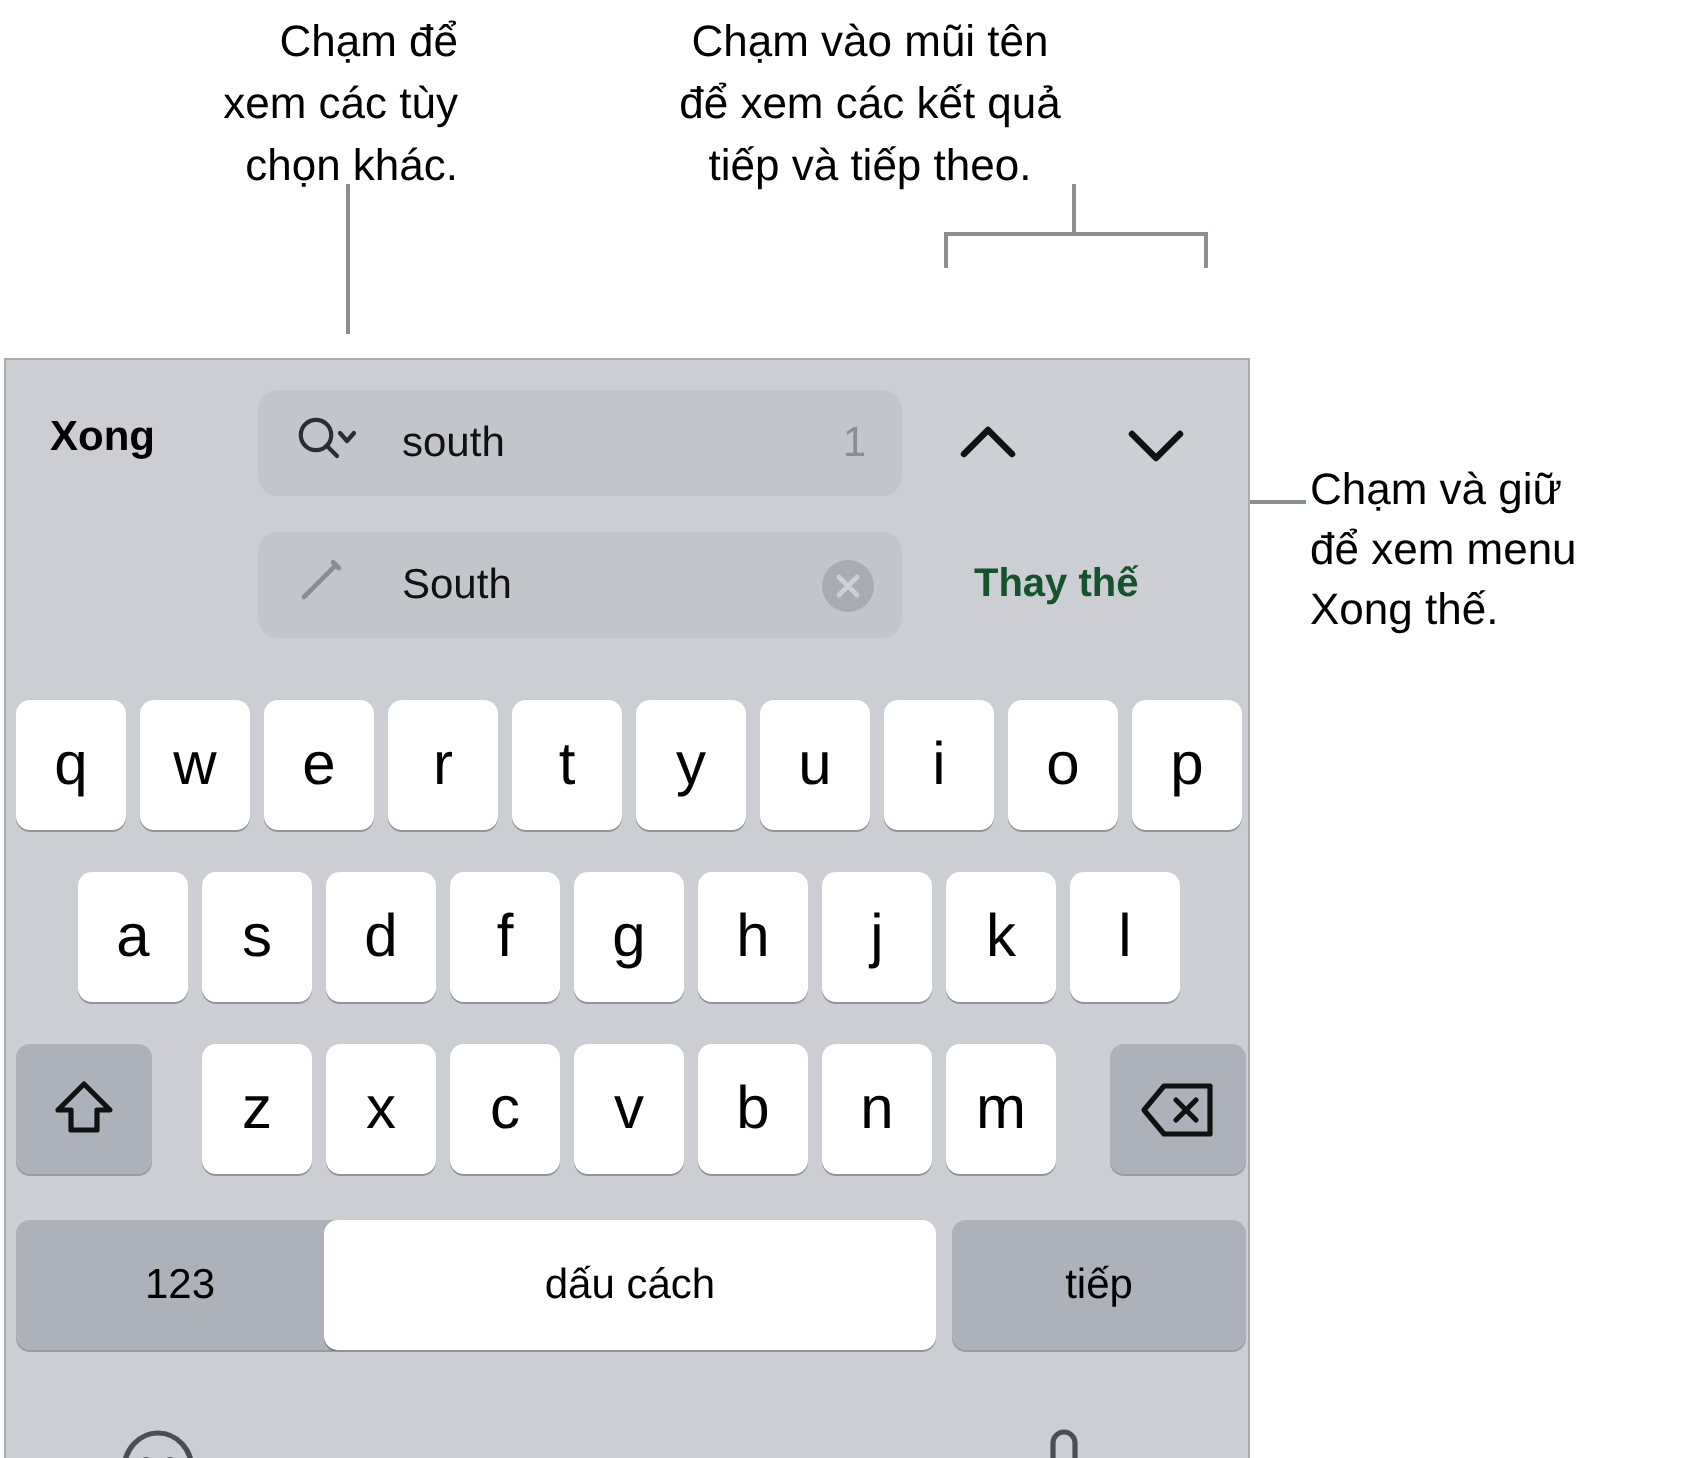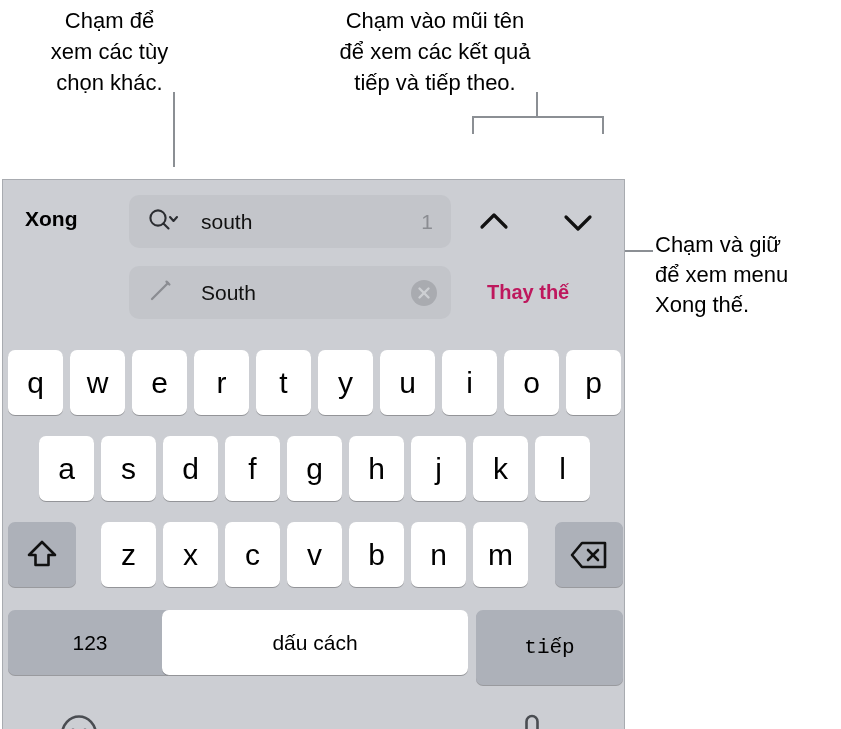--- a/index.html
+++ b/index.html
@@ -17,21 +17,21 @@
   
   .callout {
     position: absolute;
     color: #000000;
     font-size: 22px;
     line-height: 31px;
     text-align: center;
     white-space: pre-line;
     font-family: "Liberation Sans", sans-serif;
   }
-  #callout-options { left: 2px; top: 5px; width: 215px; }
+  #callout-options { left: 14px; top: 5px; width: 215px; text-align: right; }
   #callout-arrows  { left: 265px; top: 5px; width: 340px; }
   #callout-replace {
     left: 655px; top: 230px; width: 186px;
     text-align: left; line-height: 30px;
   }
 
   
   .leader { position: absolute; background: #8b8f94; }
   #leader-options-v { left: 173px; top: 92px; width: 2px; height: 75px; }
 
@@ -111,21 +111,21 @@
     position: absolute; right: 14px; top: 50%;
     transform: translateY(-50%);
     width: 26px; height: 26px;
     border-radius: 50%;
     background: #a9abb0;
     cursor: pointer;
   }
   #clear-button svg { display: block; }
   #replace-label {
     position: absolute; left: 484px; top: 15px;
-    font-size: 20px; font-weight: bold; color: #be185d;
+    font-size: 20px; font-weight: bold; color: #14532d;
   }
 
   
   .key {
     position: absolute;
     background: #ffffff;
     border-radius: 7px;
     box-shadow: 0 1px 0 rgba(0,0,0,0.28);
     display: flex;
     align-items: center;
@@ -319,21 +319,21 @@
           <line x1="19" y1="10" x2="29" y2="20" stroke="#111" stroke-width="2.6" stroke-linecap="round"></line>
           <line x1="29" y1="10" x2="19" y2="20" stroke="#111" stroke-width="2.6" stroke-linecap="round"></line>
         </svg>
       </div>
       <div class="key dark small-label" style="left: 5px; top: 430px; width: 164px; height: 65px;">
         <span>123</span>
       </div>
       <div class="key small-label" style="left: 159px; top: 430px; width: 306px; height: 65px;">
         <span>dấu cách</span>
       </div>
-      <div class="key dark small-label" style="left: 473px; top: 430px; width: 147px; height: 75px; font-family: Liberation Mono, monospace;">
+      <div class="key dark small-label" style="left: 473px; top: 430px; width: 147px; height: 65px;">
         <span>tiếp</span>
       </div>
     </div>
 
   <div id="accessory-bar">
     <div id="emoji-button">
       <svg width="48" height="48" viewBox="0 0 48 48">
         <ellipse cx="24" cy="24" rx="17" ry="18.5" fill="none" stroke="#4a4d52" stroke-width="2.6"></ellipse>
         <circle cx="18" cy="19.5" r="2.0" fill="#4a4d52"></circle>
         <circle cx="30" cy="19.5" r="2.0" fill="#4a4d52"></circle>

